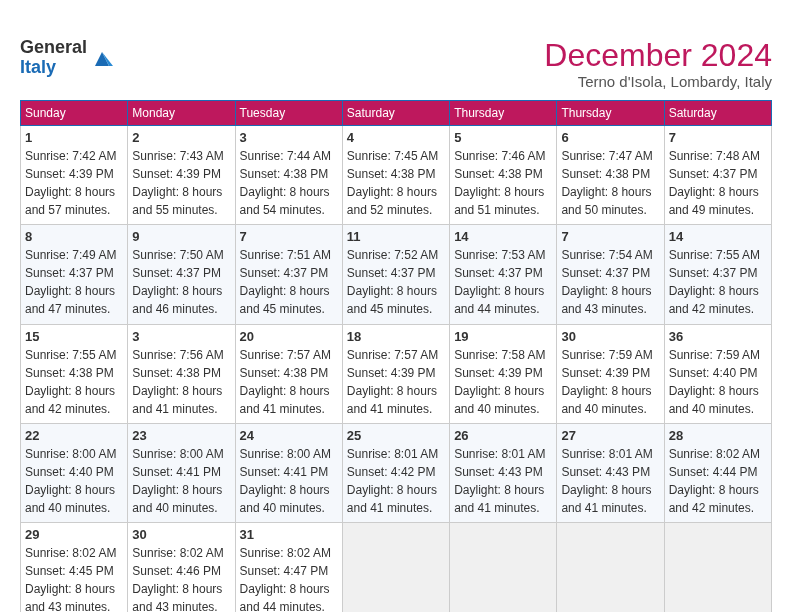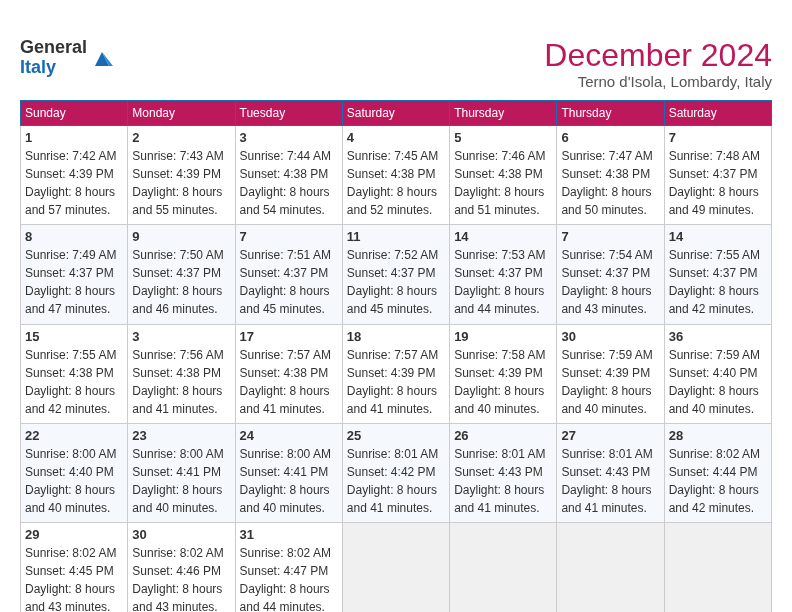--- a/index.html
+++ b/index.html
@@ -237,21 +237,21 @@
             Sunrise: 7:55 AM<br>Sunset: 4:38 PM<br>Daylight: 8 hours<br>and 42 minutes.
           </div>
         </td>
         <td>
           <span class="day-num">3</span>
           <div class="cell-text">
             Sunrise: 7:56 AM<br>Sunset: 4:38 PM<br>Daylight: 8 hours<br>and 41 minutes.
           </div>
         </td>
         <td>
-          <span class="day-num">17</span>
+          <span class="day-num">20</span>
           <div class="cell-text">
             Sunrise: 7:57 AM<br>Sunset: 4:38 PM<br>Daylight: 8 hours<br>and 41 minutes.
           </div>
         </td>
         <td>
           <span class="day-num">18</span>
           <div class="cell-text">
             Sunrise: 7:57 AM<br>Sunset: 4:39 PM<br>Daylight: 8 hours<br>and 41 minutes.
           </div>
         </td>

